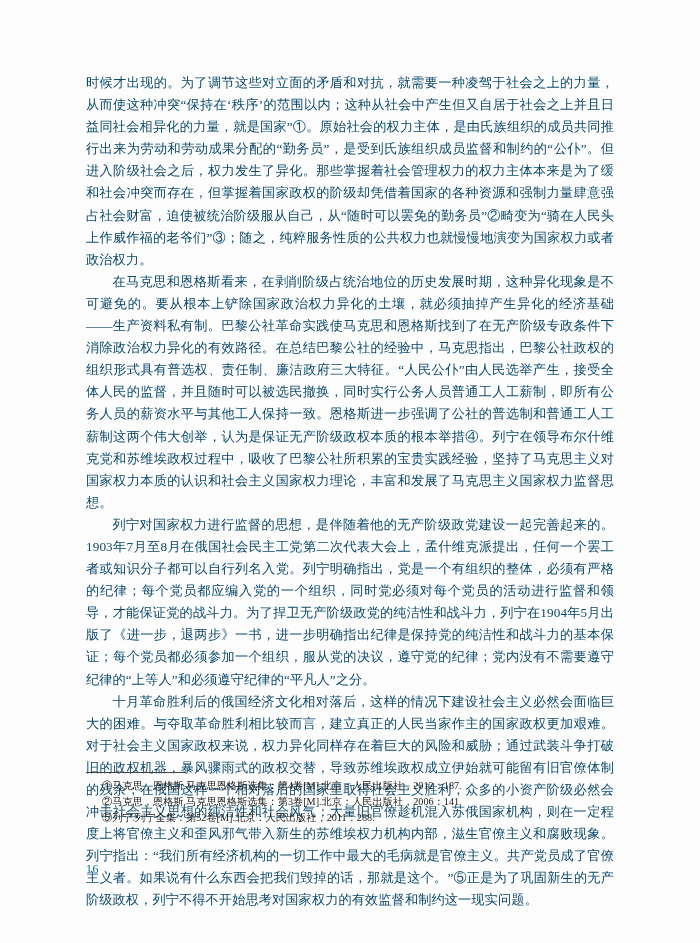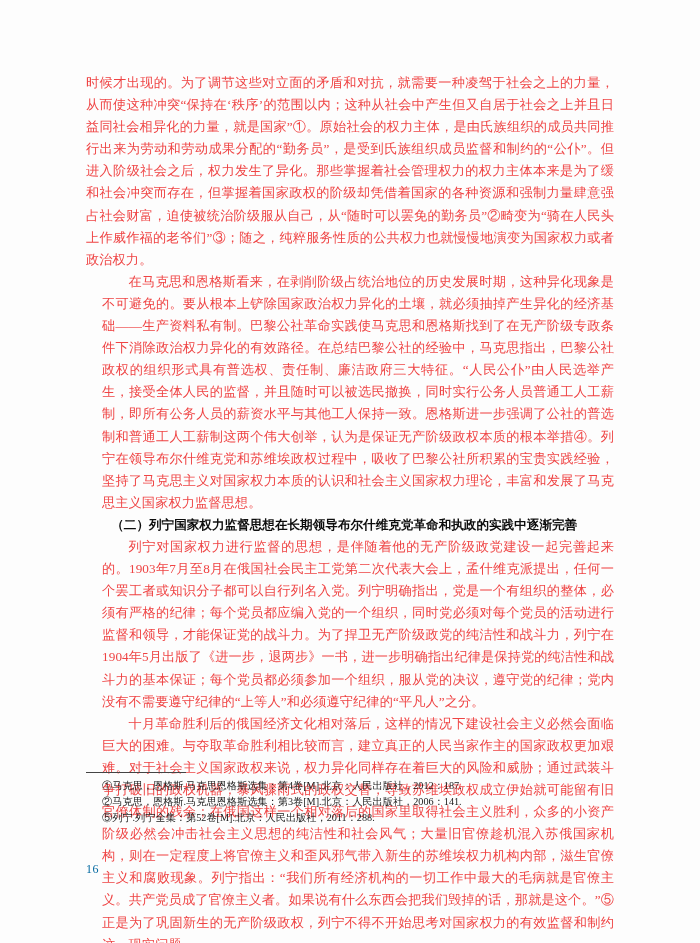--- a/index.html
+++ b/index.html
@@ -29,25 +29,24 @@
     width: 528px;
   }
   .para {
     font-size: 13.2px;
     line-height: 22.1px;
     text-align: justify;
     text-justify: inter-character;
     text-align-last: left;
     margin: 0;
     letter-spacing: 0.1px;
-    color: #ef4444;
+    color: #0c4a6e;
   }
   .para.indent {
     text-indent: 2em;
-    margin-left: 16px;
   }
   .heading {
     font-family: "DejaVu Sans", "Liberation Sans", sans-serif;
     font-weight: bold;
     font-size: 12.6px;
     line-height: 22.1px;
     margin: 0;
     text-indent: 2em;
     color: #0d0d0d;
     letter-spacing: 0px;
@@ -85,21 +84,20 @@
 <body>
 
 <div class="page">
 
   <div class="content">
 
     <p class="para">时候才出现的。为了调节这些对立面的矛盾和对抗，就需要一种凌驾于社会之上的力量，从而使这种冲突“保持在‘秩序’的范围以内；这种从社会中产生但又自居于社会之上并且日益同社会相异化的力量，就是国家”①。原始社会的权力主体，是由氏族组织的成员共同推行出来为劳动和劳动成果分配的“勤务员”，是受到氏族组织成员监督和制约的“公仆”。但进入阶级社会之后，权力发生了异化。那些掌握着社会管理权力的权力主体本来是为了缓和社会冲突而存在，但掌握着国家政权的阶级却凭借着国家的各种资源和强制力量肆意强占社会财富，迫使被统治阶级服从自己，从“随时可以罢免的勤务员”②畸变为“骑在人民头上作威作福的老爷们”③；随之，纯粹服务性质的公共权力也就慢慢地演变为国家权力或者政治权力。</p>
 
     <p class="para indent">在马克思和恩格斯看来，在剥削阶级占统治地位的历史发展时期，这种异化现象是不可避免的。要从根本上铲除国家政治权力异化的土壤，就必须抽掉产生异化的经济基础——生产资料私有制。巴黎公社革命实践使马克思和恩格斯找到了在无产阶级专政条件下消除政治权力异化的有效路径。在总结巴黎公社的经验中，马克思指出，巴黎公社政权的组织形式具有普选权、责任制、廉洁政府三大特征。“人民公仆”由人民选举产生，接受全体人民的监督，并且随时可以被选民撤换，同时实行公务人员普通工人工薪制，即所有公务人员的薪资水平与其他工人保持一致。恩格斯进一步强调了公社的普选制和普通工人工薪制这两个伟大创举，认为是保证无产阶级政权本质的根本举措④。列宁在领导布尔什维克党和苏维埃政权过程中，吸收了巴黎公社所积累的宝贵实践经验，坚持了马克思主义对国家权力本质的认识和社会主义国家权力理论，丰富和发展了马克思主义国家权力监督思想。</p>
 
-    <p class="heading">（二）列宁国家权力监督思想在长期领导布尔什维克党革命和执政的实践中逐渐完善</p>
 
     <p class="para indent">列宁对国家权力进行监督的思想，是伴随着他的无产阶级政党建设一起完善起来的。1903年7月至8月在俄国社会民主工党第二次代表大会上，孟什维克派提出，任何一个罢工者或知识分子都可以自行列名入党。列宁明确指出，党是一个有组织的整体，必须有严格的纪律；每个党员都应编入党的一个组织，同时党必须对每个党员的活动进行监督和领导，才能保证党的战斗力。为了捍卫无产阶级政党的纯洁性和战斗力，列宁在1904年5月出版了《进一步，退两步》一书，进一步明确指出纪律是保持党的纯洁性和战斗力的基本保证；每个党员都必须参加一个组织，服从党的决议，遵守党的纪律；党内没有不需要遵守纪律的“上等人”和必须遵守纪律的“平凡人”之分。</p>
 
     <p class="para indent">十月革命胜利后的俄国经济文化相对落后，这样的情况下建设社会主义必然会面临巨大的困难。与夺取革命胜利相比较而言，建立真正的人民当家作主的国家政权更加艰难。对于社会主义国家政权来说，权力异化同样存在着巨大的风险和威胁；通过武装斗争打破旧的政权机器，暴风骤雨式的政权交替，导致苏维埃政权成立伊始就可能留有旧官僚体制的残余；在俄国这样一个相对落后的国家里取得社会主义胜利，众多的小资产阶级必然会冲击社会主义思想的纯洁性和社会风气；大量旧官僚趁机混入苏俄国家机构，则在一定程度上将官僚主义和歪风邪气带入新生的苏维埃权力机构内部，滋生官僚主义和腐败现象。列宁指出：“我们所有经济机构的一切工作中最大的毛病就是官僚主义。共产党员成了官僚主义者。如果说有什么东西会把我们毁掉的话，那就是这个。”⑤正是为了巩固新生的无产阶级政权，列宁不得不开始思考对国家权力的有效监督和制约这一现实问题。</p>
 
   </div>
 
   <div class="footnotes">
     <div class="fn-rule"></div>
 

